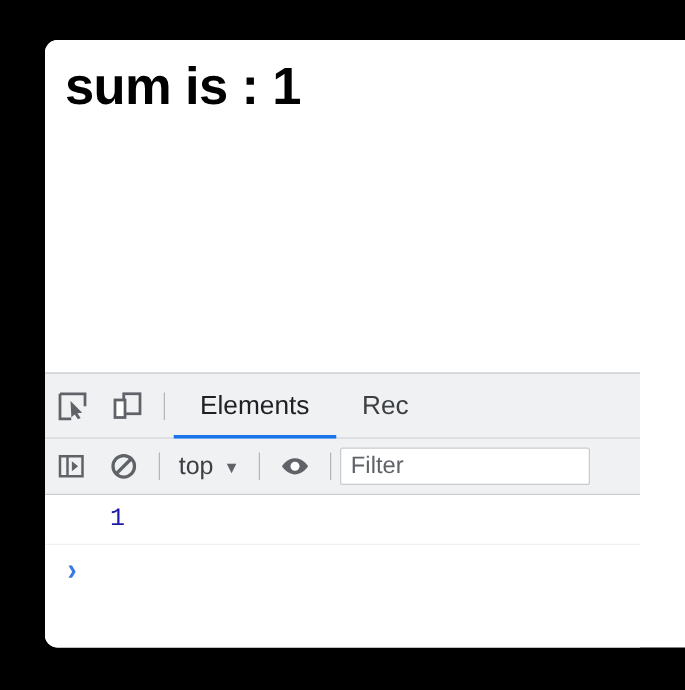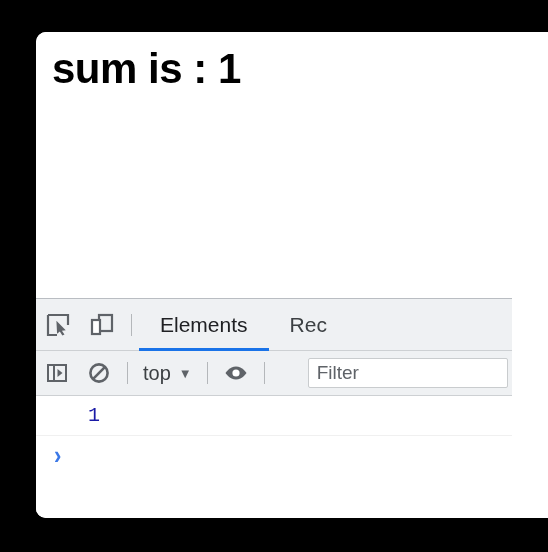--- a/index.html
+++ b/index.html
@@ -167,21 +167,20 @@
     width: 200px;
     background: #ffffff;
     border: 1px solid #c9ccce;
     border-radius: 2px;
     font-family: "Liberation Sans", sans-serif;
     font-size: 19px;
     color: #15803d;
     padding: 0 8px;
     box-sizing: border-box;
     outline: none;
-    margin-left: 36px;
   }
   #filter-input::placeholder { color: #5f6368; opacity: 1; }
 
   
   #console-body {
     position: relative;
     background: #ffffff;
     height: 121px;
   }
   .console-row {

